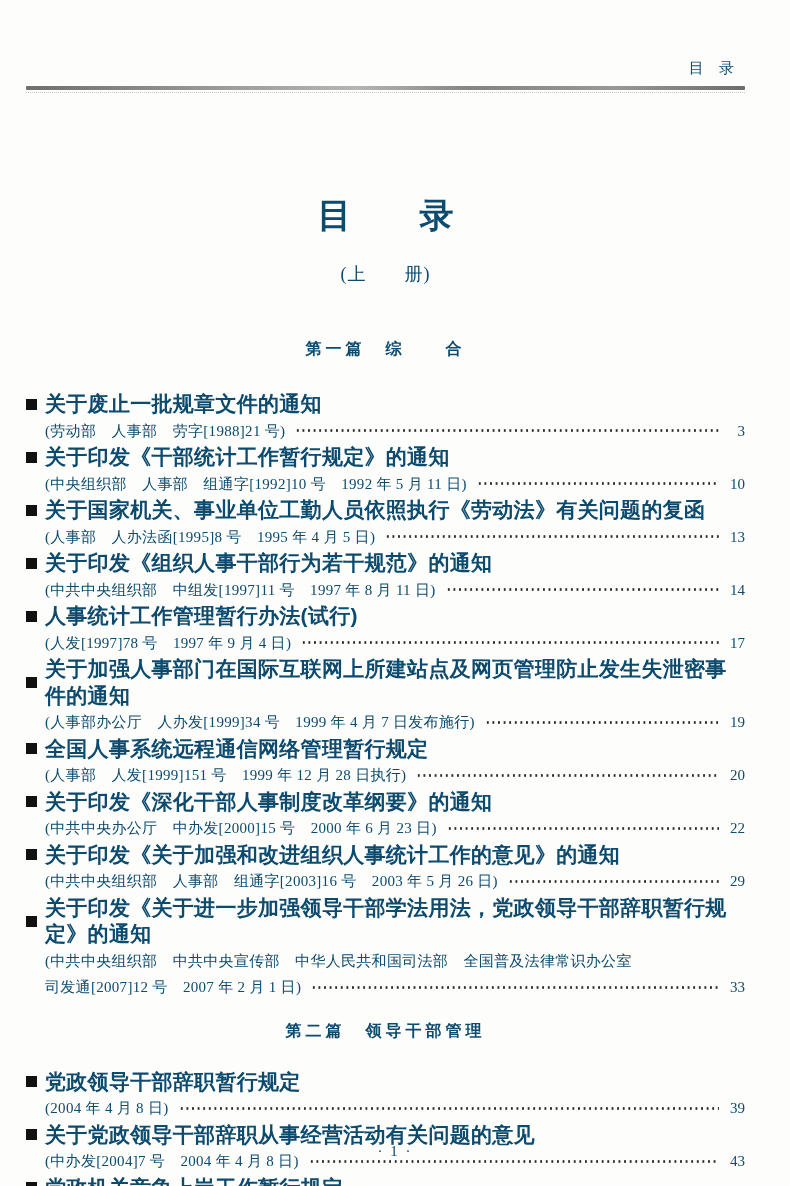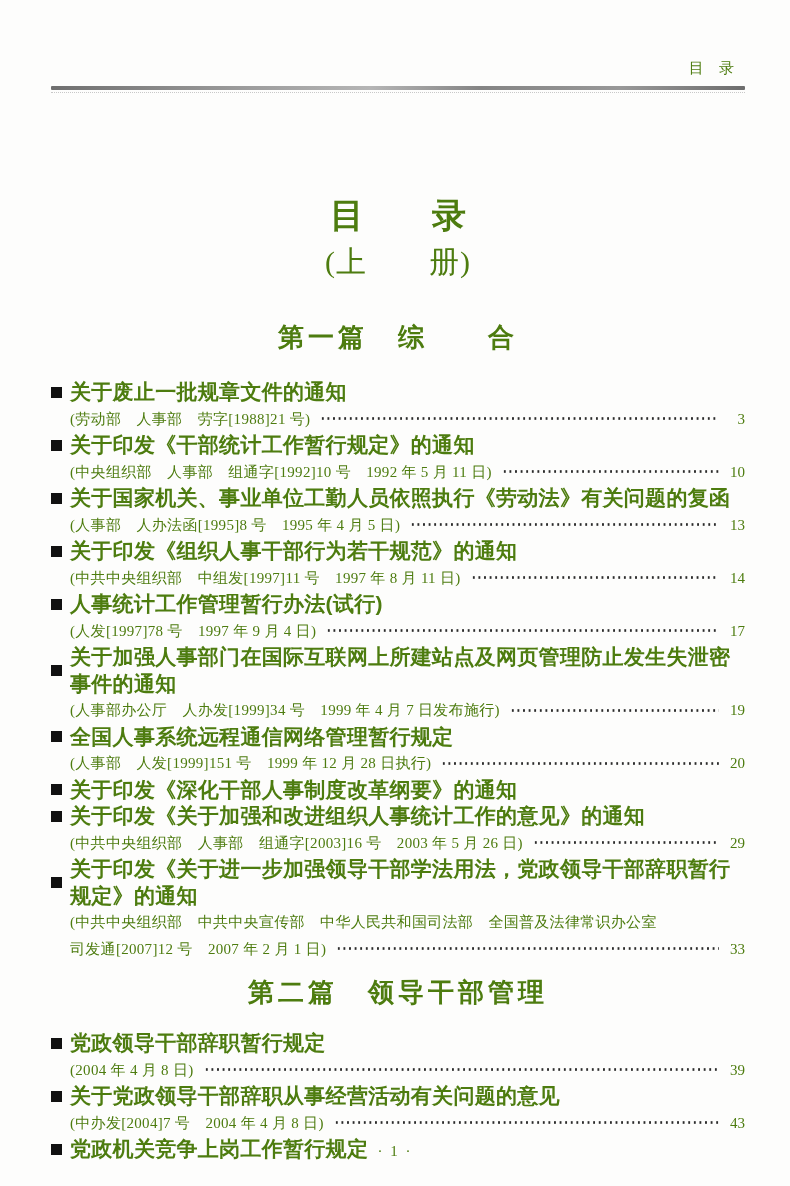--- a/index.html
+++ b/index.html
@@ -1,24 +1,24 @@
 <!DOCTYPE html>
 <html><head>
 <meta charset="utf-8">
 <style>
   html,body { margin:0; padding:0; background:#e8e8e8; }
   .page {
     position:relative;
     width:790px; height:1186px;
     margin:0 auto;
     background:#fdfdfc;
-    color:#4d7c0f;
+    color:#0c4a6e;
     font-family:"Liberation Serif", serif;
     box-sizing:border-box;
-    padding:58px 45px 0 51px;
+    padding:58px 45px 0 26px;
     overflow:hidden;
   }
   .running-head {
     text-align:right;
     font-size:15px;
     padding-right:10px;
     white-space:pre;
     letter-spacing:1px;
     line-height:20px;
   }
@@ -32,32 +32,32 @@
   .doc-title {
     margin-top:100px;
     text-align:center;
     font-family:"Liberation Sans", sans-serif;
     font-weight:bold;
     font-size:34px;
     line-height:44px;
     white-space:pre;
   }
   .doc-subtitle {
-    margin-top:8px;
-    text-align:center;
-    font-size:30px;
+    margin-top:20px;
+    text-align:center;
+    font-size:18px;
     line-height:34px;
     white-space:pre;
     letter-spacing:1px;
   }
   .section-heading {
     text-align:center;
     font-family:"Liberation Sans", sans-serif;
     font-weight:bold;
-    font-size:26px;
+    font-size:16px;
     line-height:28px;
     letter-spacing:4px;
     white-space:pre;
   }
   .toc-section:first-child .section-heading { margin-top:44px; margin-bottom:28px; }
   .toc-section + .toc-section .section-heading { margin-top:16px; margin-bottom:24px; }
   .entry { font-size:15.5px; }
   .entry-title-row {
     display:flex; align-items:center; gap:8px;
     line-height:26.5px;
@@ -181,20 +181,25 @@
             <span class="entry-src">(人事部　人发[1999]151 号　1999 年 12 月 28 日执行)</span>
             <span class="leader"></span>
             <span class="entry-page">20</span>
           </div>
         </div>
         <div class="entry">
           <div class="entry-title-row">
             <span class="bullet"></span>
             <span class="entry-title">关于印发《深化干部人事制度改革纲要》的通知</span>
           </div>
+          <div class="entry-src-row">
+            <span class="entry-src">(中共中央办公厅　中办发[2000]15 号　2000 年 6 月 23 日)</span>
+            <span class="leader"></span>
+            <span class="entry-page">22</span>
+          </div>
         </div>
         <div class="entry">
           <div class="entry-title-row">
             <span class="bullet"></span>
             <span class="entry-title">关于印发《关于加强和改进组织人事统计工作的意见》的通知</span>
           </div>
           <div class="entry-src-row">
             <span class="entry-src">(中共中央组织部　人事部　组通字[2003]16 号　2003 年 5 月 26 日)</span>
             <span class="leader"></span>
             <span class="entry-page">29</span>

